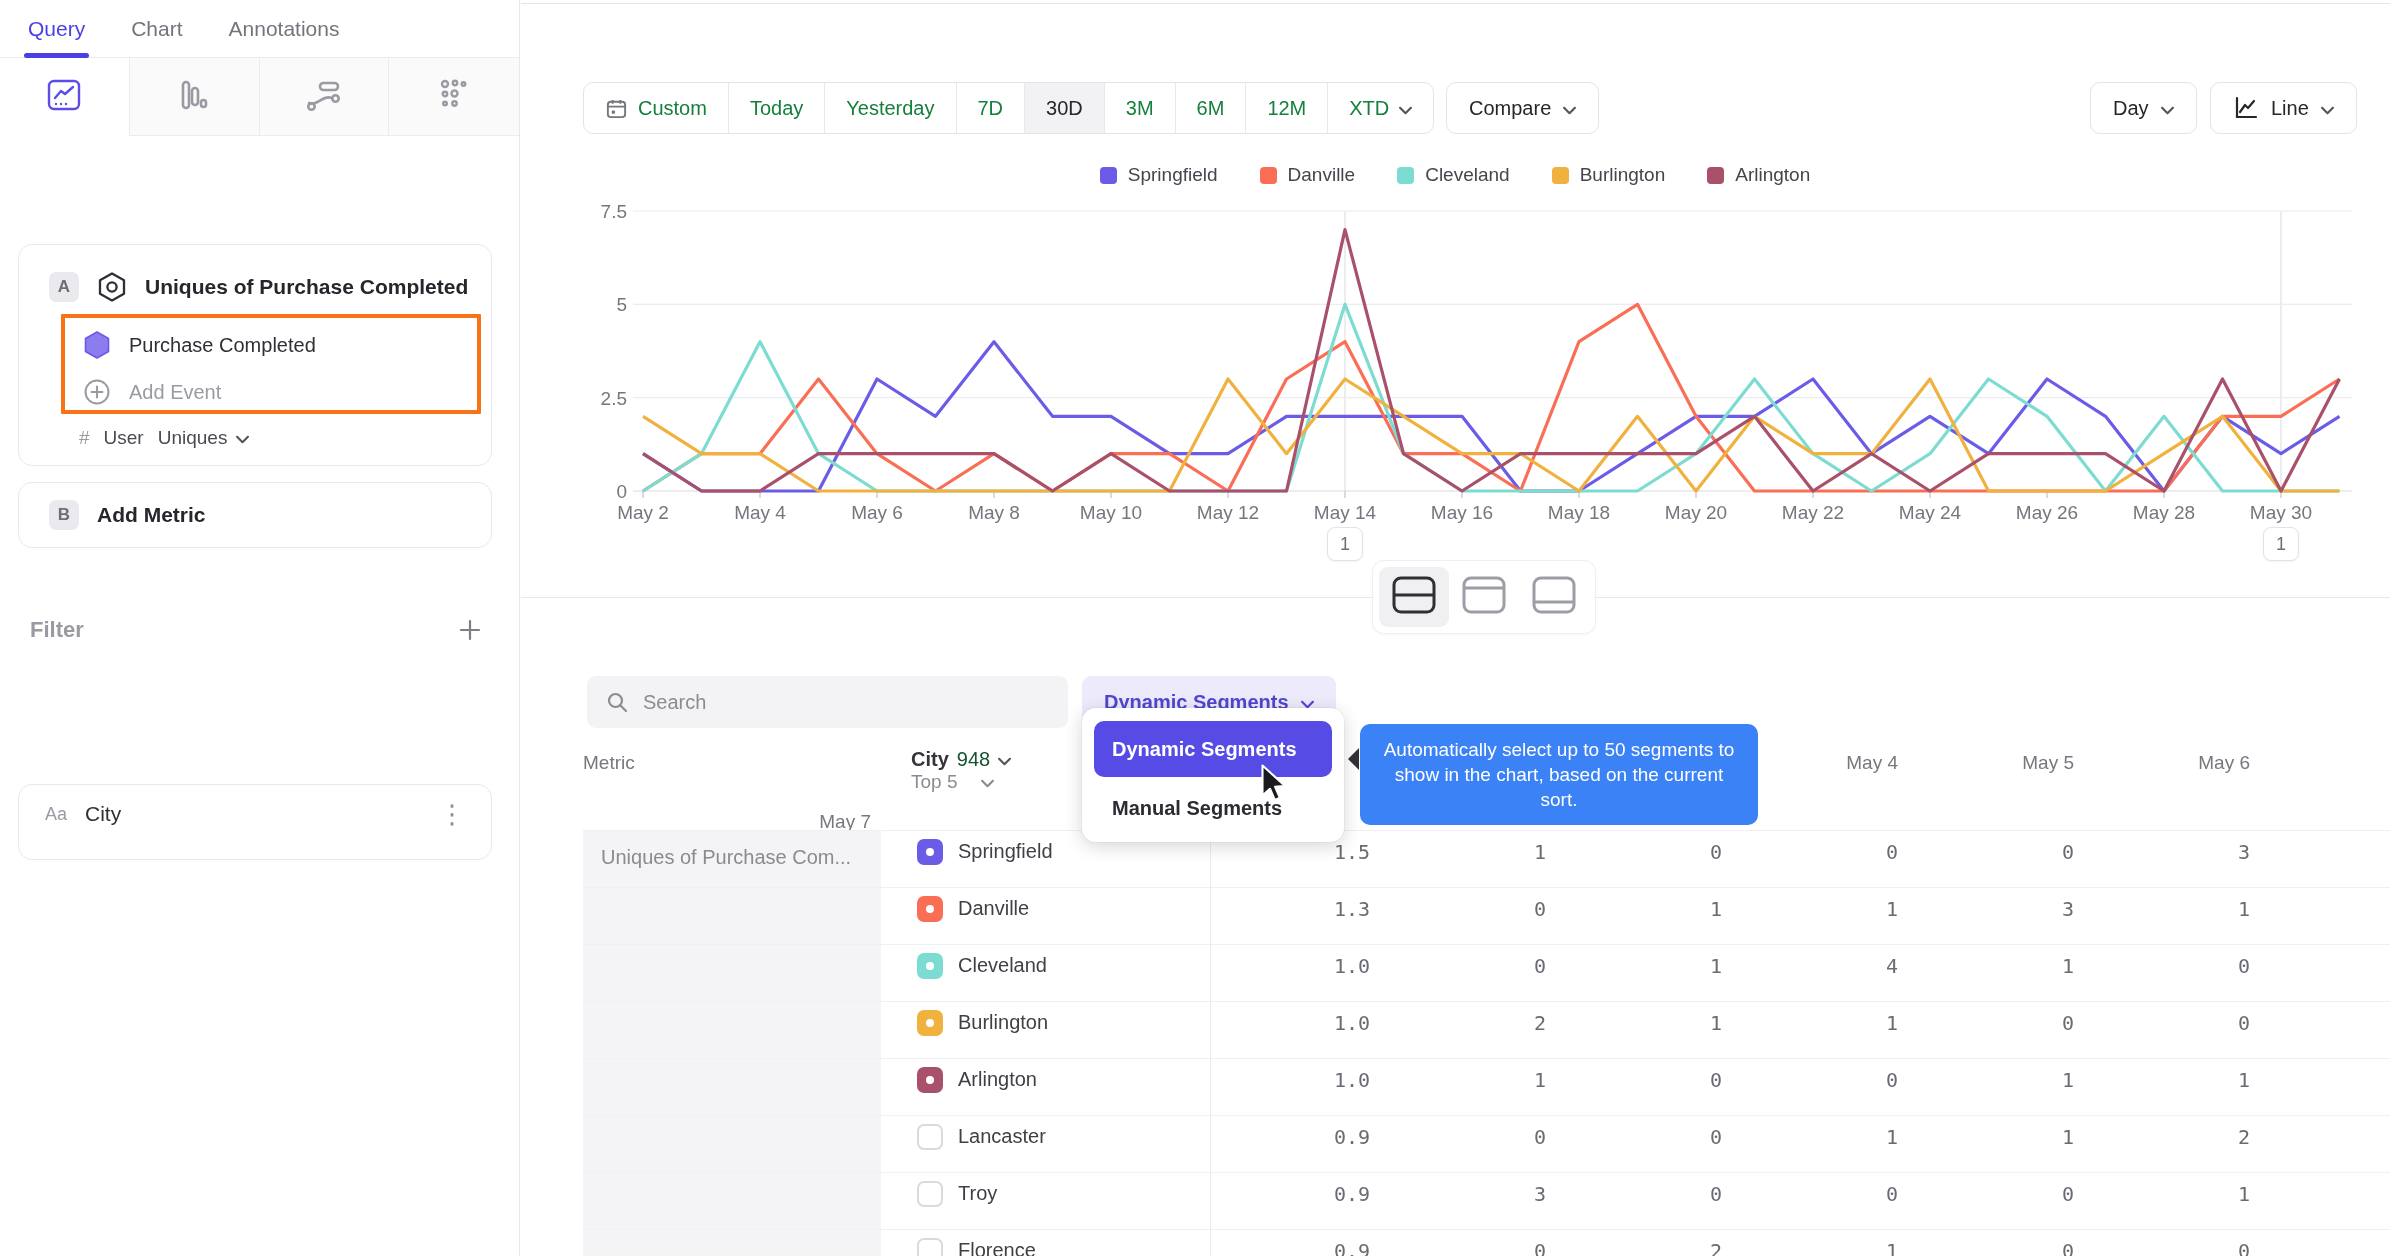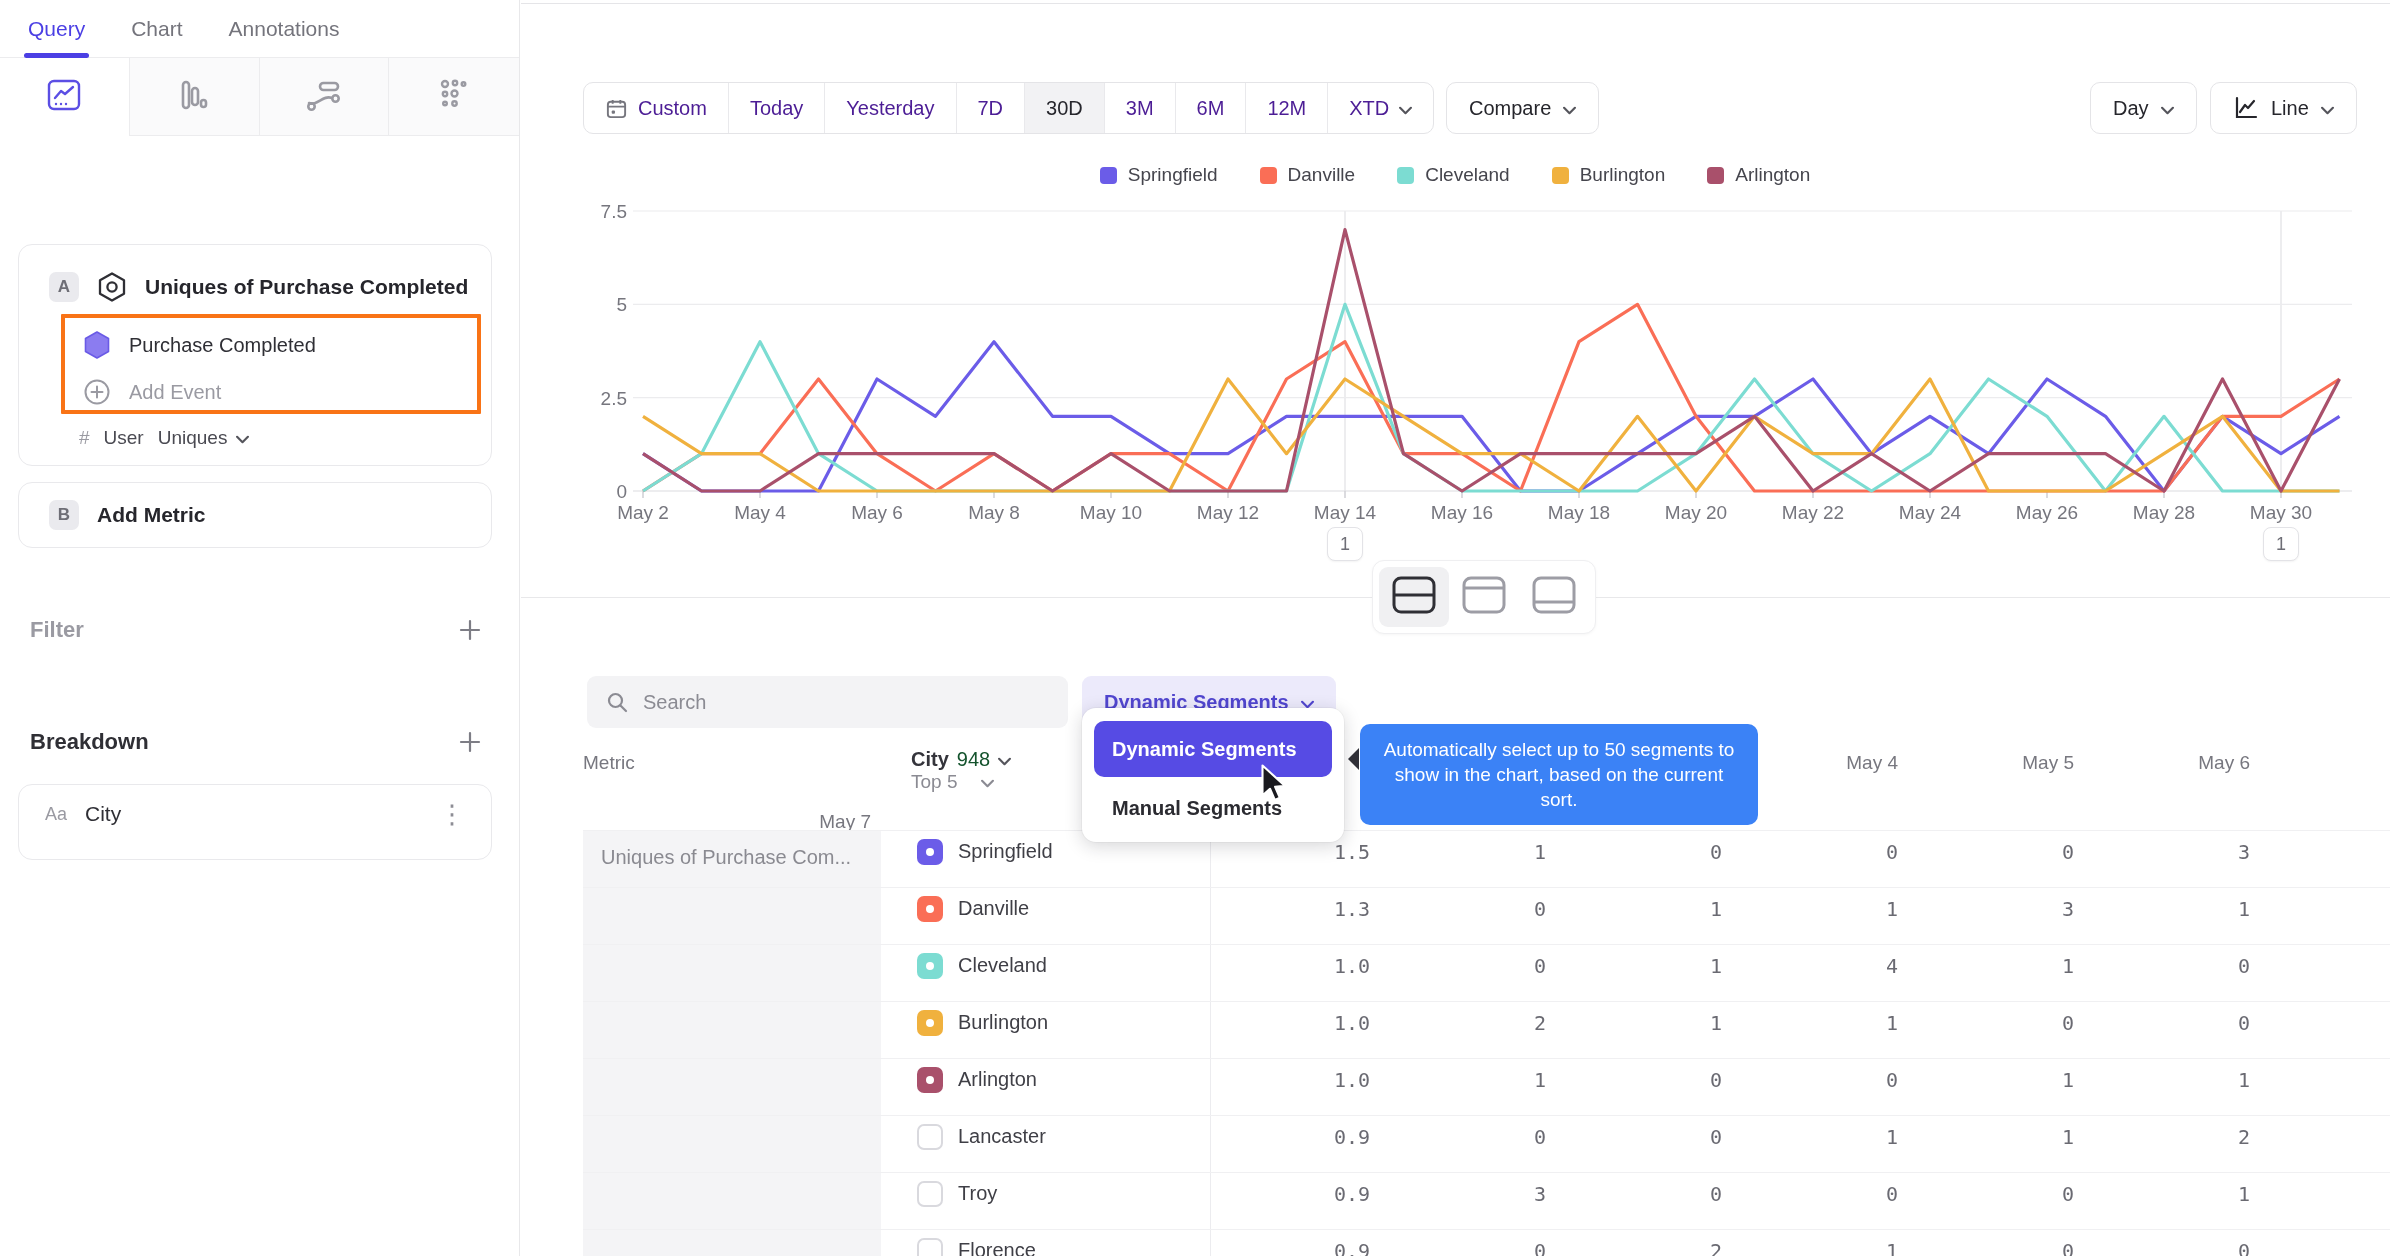--- a/index.html
+++ b/index.html
@@ -29,21 +29,21 @@
   .ev-muted { font-size:20px; color:#9a9aa2; }
   .agg-row { position:absolute; left:60px; top:182px; display:flex; align-items:center; gap:14px; font-size:19px; }
   .hash { color:#9a9aa2; font-size:19px; }
   .agg-txt { color:#4a4a52; font-weight:500; }
   .kebab { color:#8d8d95; font-size:26px; letter-spacing:0; line-height:1; cursor:pointer; }
   .aa { color:#9a9aa2; font-size:18px; font-weight:500; }
 
   
   #main-topline { position:absolute; left:521px; top:3px; width:1869px; height:1px; background:#e5e5e8; }
   .range-group { position:absolute; left:583px; top:82px; height:52px; display:inline-flex; align-items:stretch; border:1px solid #e4e4e7; border-radius:10px; overflow:hidden; background:#fff; }
-  .range-btn { display:flex; align-items:center; gap:10px; padding:0 21px; font-size:20px; color:#4c1d95; border-right:1px solid #e9e9ec; cursor:pointer; white-space:nowrap; }
+  .range-btn { display:flex; align-items:center; gap:10px; padding:0 21px; font-size:20px; color:#15803d; border-right:1px solid #e9e9ec; cursor:pointer; white-space:nowrap; }
   .range-btn:last-child { border-right:none; }
   .range-btn.active { background:#f2f2f4; color:#26262c; font-weight:500; }
   .pill-btn { position:absolute; top:82px; height:52px; display:inline-flex; align-items:center; gap:12px; padding:0 22px; border:1px solid #e4e4e7; border-radius:10px; background:#fff; font-size:20px; font-weight:500; color:#26262c; cursor:pointer; }
   .chev { display:inline-block; color:#55555c; }
 
   
   #legend { position:absolute; left:520px; top:164px; width:1870px; display:flex; justify-content:center; gap:42px; }
   .legend-item { display:flex; align-items:center; gap:11px; font-size:19px; color:#45454d; cursor:pointer; }
   .legend-item .sw { width:17px; height:17px; border-radius:4px; flex:none; }
   #chart { position:absolute; left:520px; top:140px; }
@@ -199,28 +199,20 @@
 
   <div class="sec-head" style="top:614px">
     <span class="sec-title muted">Filter</span>
     <span class="plus-btn">
       <svg width="26" height="26" viewBox="0 0 26 26" stroke="currentColor" stroke-width="2.2" stroke-linecap="round">
           <path d="M13 4v18M4 13h18"></path>
         </svg>
     </span>
   </div>
 
-  <div class="sec-head" style="top:726px">
-    <span class="sec-title">Breakdown</span>
-    <span class="plus-btn">
-      <svg width="26" height="26" viewBox="0 0 26 26" stroke="currentColor" stroke-width="2.2" stroke-linecap="round">
-          <path d="M13 4v18M4 13h18"></path>
-        </svg>
-    </span>
-  </div>
 
   <div class="card" style="top:784px; height:76px">
     <div class="crow" style="position:absolute; left:26px; top:16px; right:26px; justify-content:flex-start">
       <span class="aa">Aa</span>
       <span style="font-size:21px; color:#2f2f35">City</span>
       <span class="kebab" style="margin-left:auto">⋮</span>
     </div>
   </div>
 </div>
 

